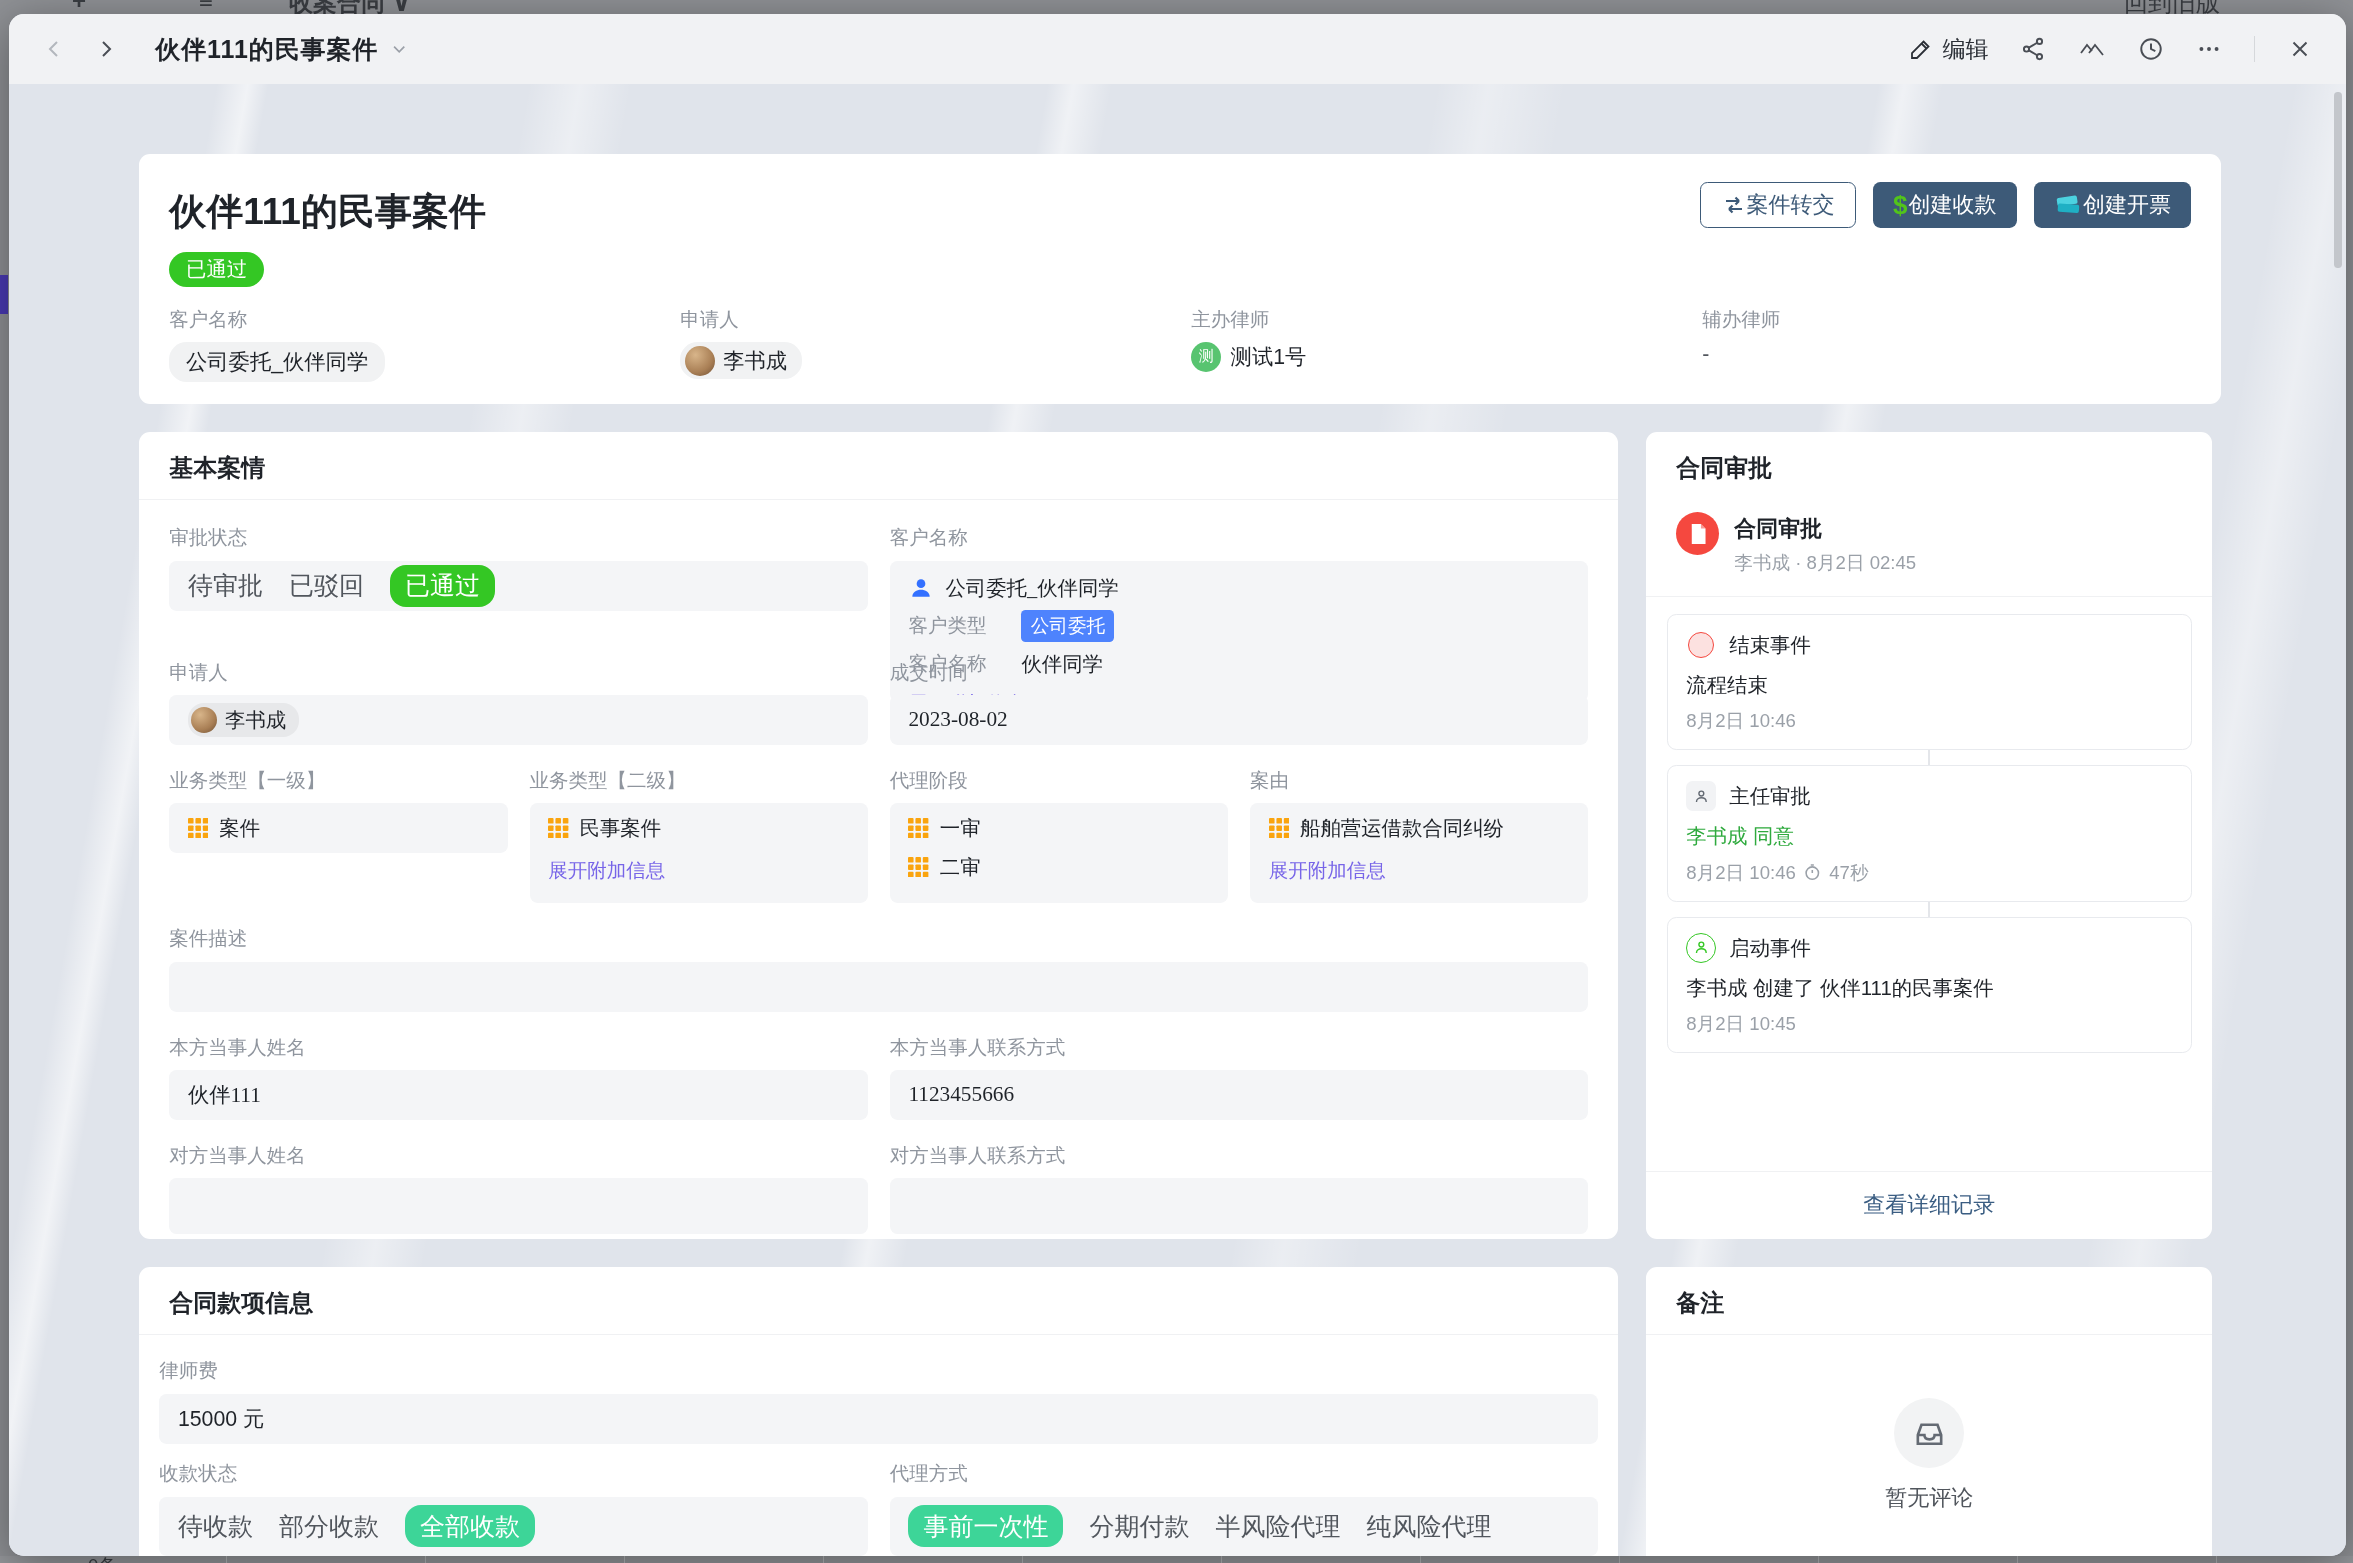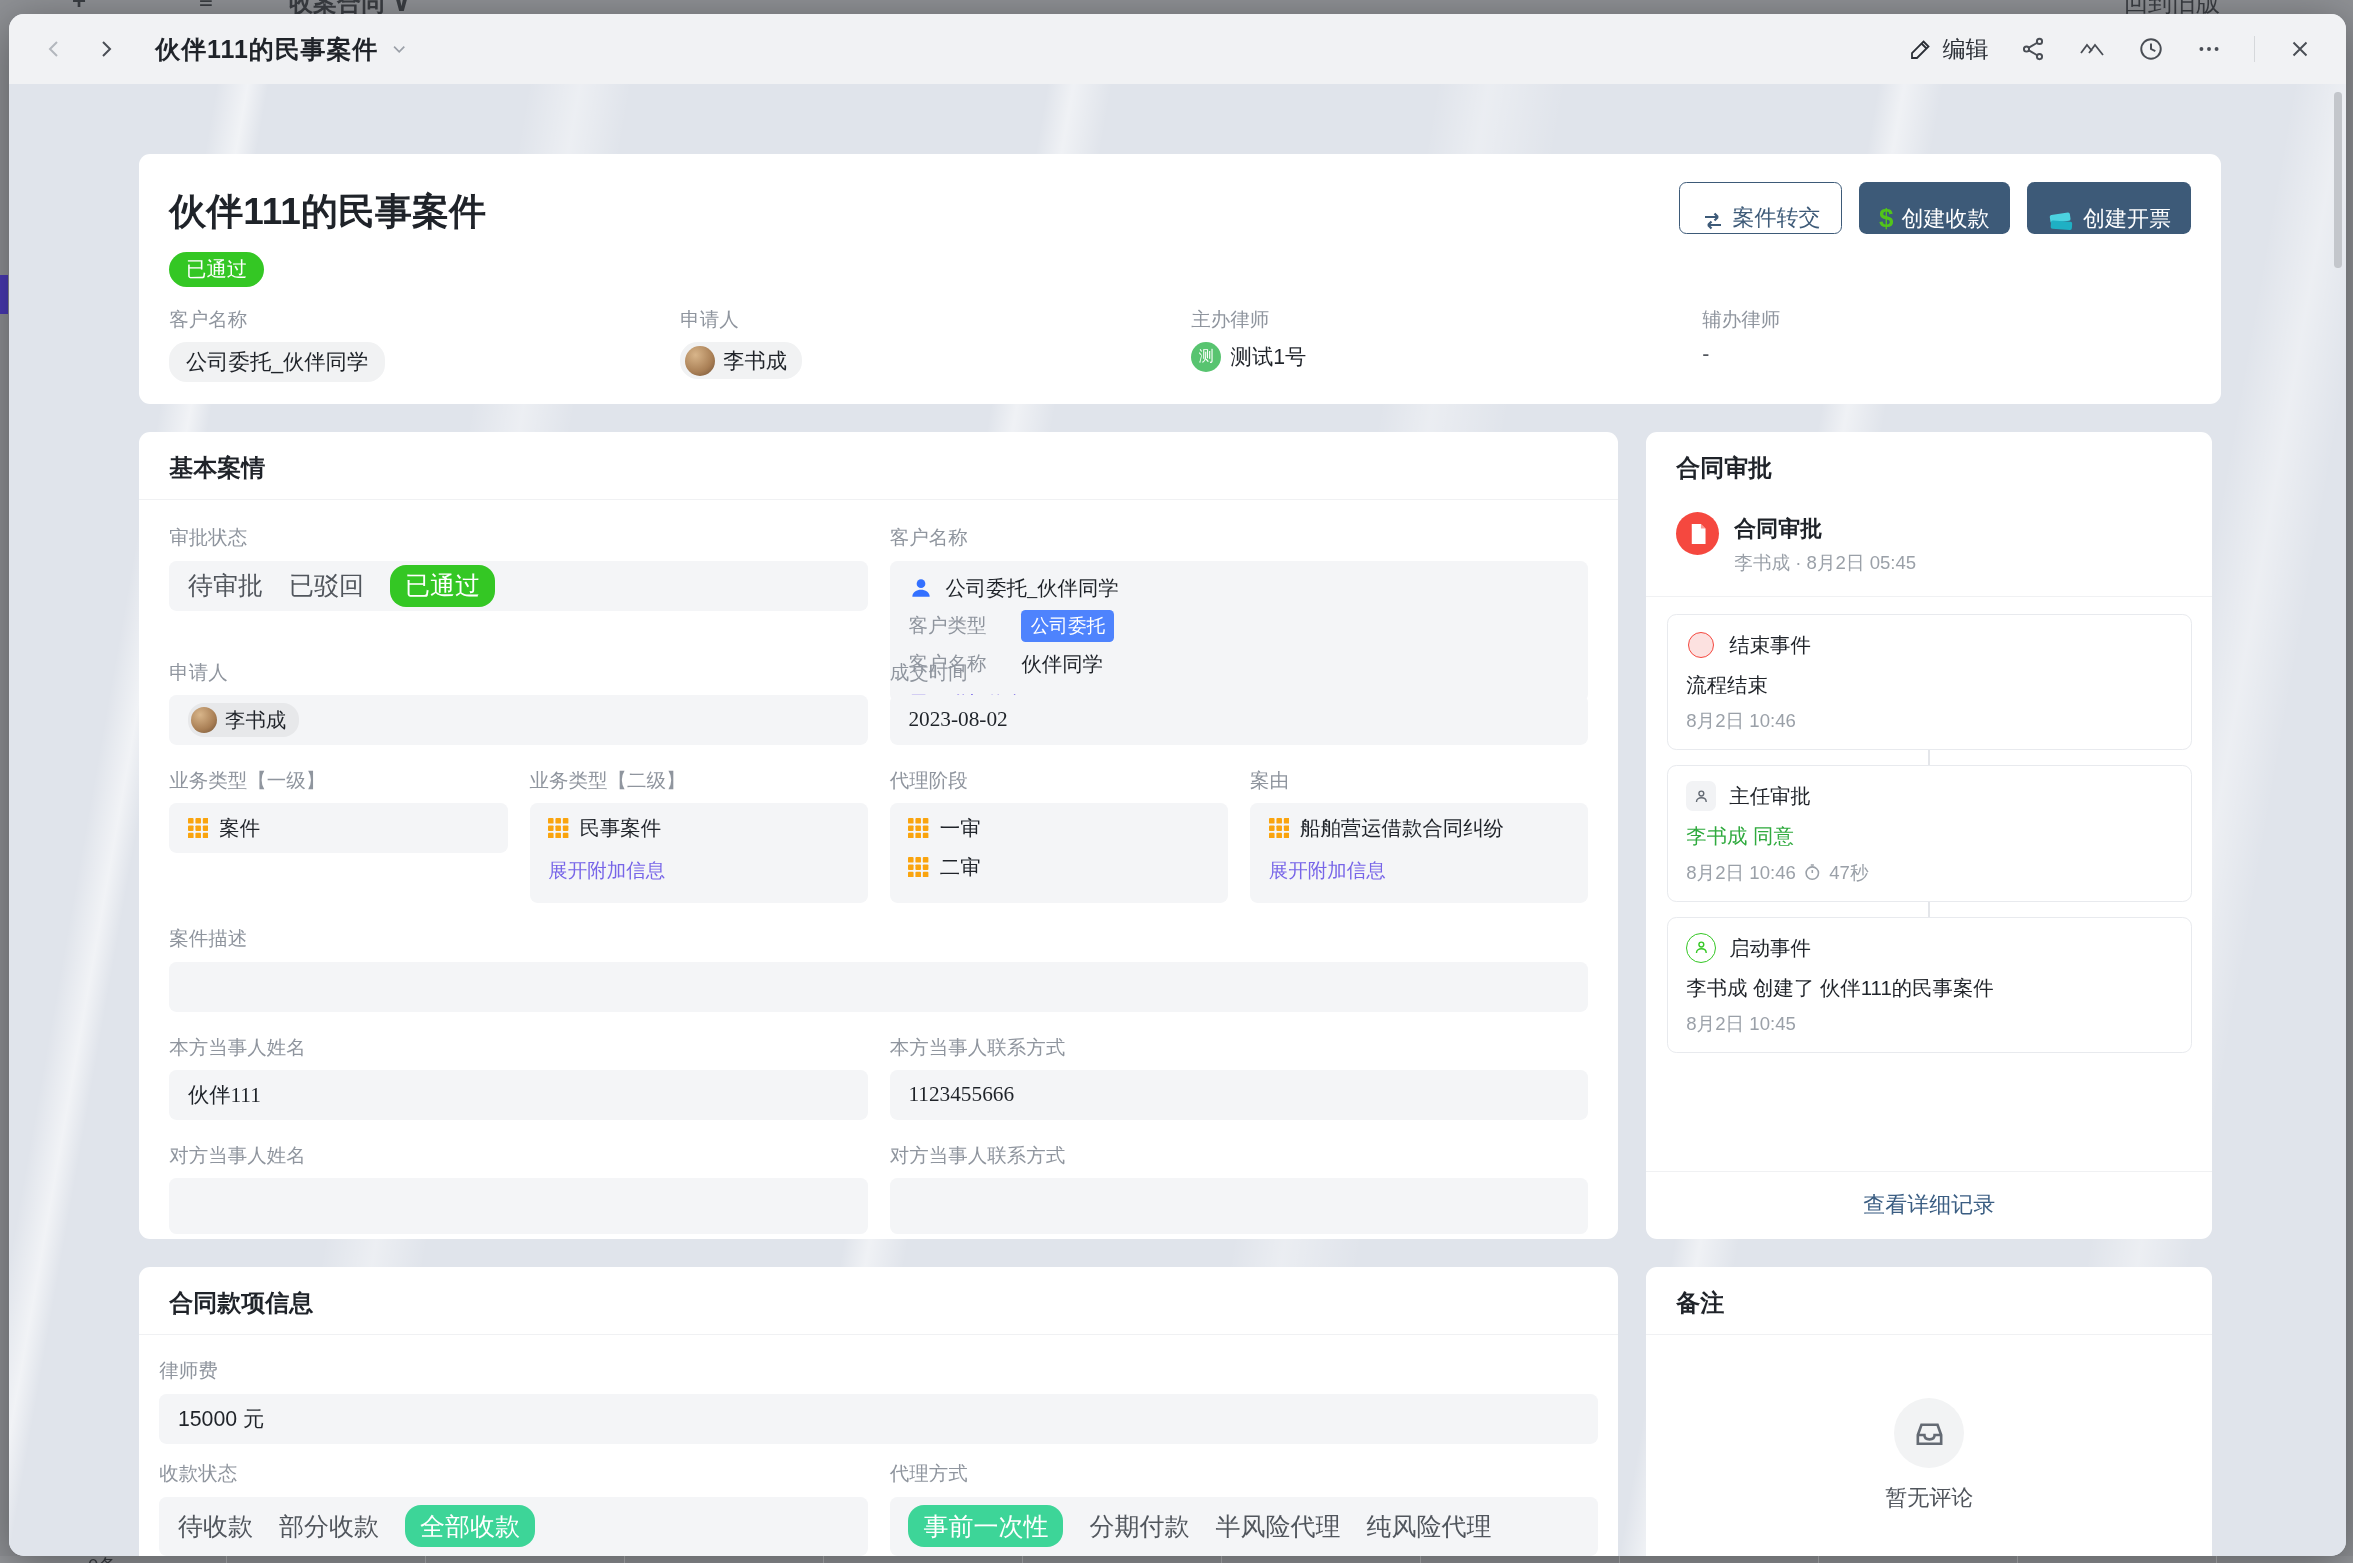--- a/index.html
+++ b/index.html
@@ -46,21 +46,21 @@
              padding:70px 125px 0 130px; }
 
   .card { background:#fff; border-radius:11px; }
 
   
   .head-card { position:relative; height:250px; padding:0 30px; }
   .hc-title { padding-top:33px; font-size:37px; font-weight:bold; }
   .badge-green { display:inline-block; margin-top:15px; background:#34c724; color:#fff;
                  font-size:20.4px; line-height:35px; padding:0 16.7px; border-radius:17.6px; }
   .hc-actions { position:absolute; top:28px; right:30px; display:flex; gap:16.7px; }
-  .btn { height:52px; border-radius:7.4px; font-size:22px; display:flex; align-items:flex-end; gap:8px;
+  .btn { height:46px; border-radius:7.4px; font-size:22px; display:flex; align-items:center; gap:1px;
          padding:0 20.4px; cursor:pointer; border:none; font-family:inherit; }
   .btn-outline { background:#fff; border:1.9px solid #3d5a78; color:#3d5a78; }
   .btn-fill { background:#3d5a78; color:#fff; }
   .hc-fields { position:absolute; left:30px; right:30px; bottom:22px; display:grid;
                grid-template-columns:repeat(4,1fr); gap:0 22px; }
   .lbl { font-size:19.5px; color:#8f959e; margin-bottom:9.3px; }
   .chip { display:inline-flex; align-items:center; background:#f1f2f3; border-radius:17.6px;
           padding:5.6px 16.7px; font-size:21.3px; color:#1f2329; }
   .chip-avatar { padding:3.7px 15px 3.7px 4.6px; gap:8.3px; }
   .avatar { width:30px; height:30px; border-radius:50%; flex:none;
@@ -487,21 +487,21 @@
             <div class="card-head no-line">合同审批</div>
             <div class="ap-item">
               <span class="ap-badge">
                 <svg width="20.4" height="22" viewBox="0 0 20 24" fill="#fff">
                     <path d="M3 1 H13 L18 6 V23 H3 Z"></path>
                     <path d="M13 1 L13 6 L18 6" fill="#f5483f" opacity=".55"></path>
                   </svg>
               </span>
               <div>
                 <div class="ap-item-title">合同审批</div>
-                <div class="ap-item-meta">李书成 · 8月2日 05:45</div>
+                <div class="ap-item-meta">李书成 · 8月2日 02:45</div>
               </div>
             </div>
 
             <div class="tl">
               <div class="tl-card">
                 <div class="tl-head">
                   <span class="tl-ic">
                       <span class="ic-end"></span>
                     </span>
                   <span>结束事件</span>

